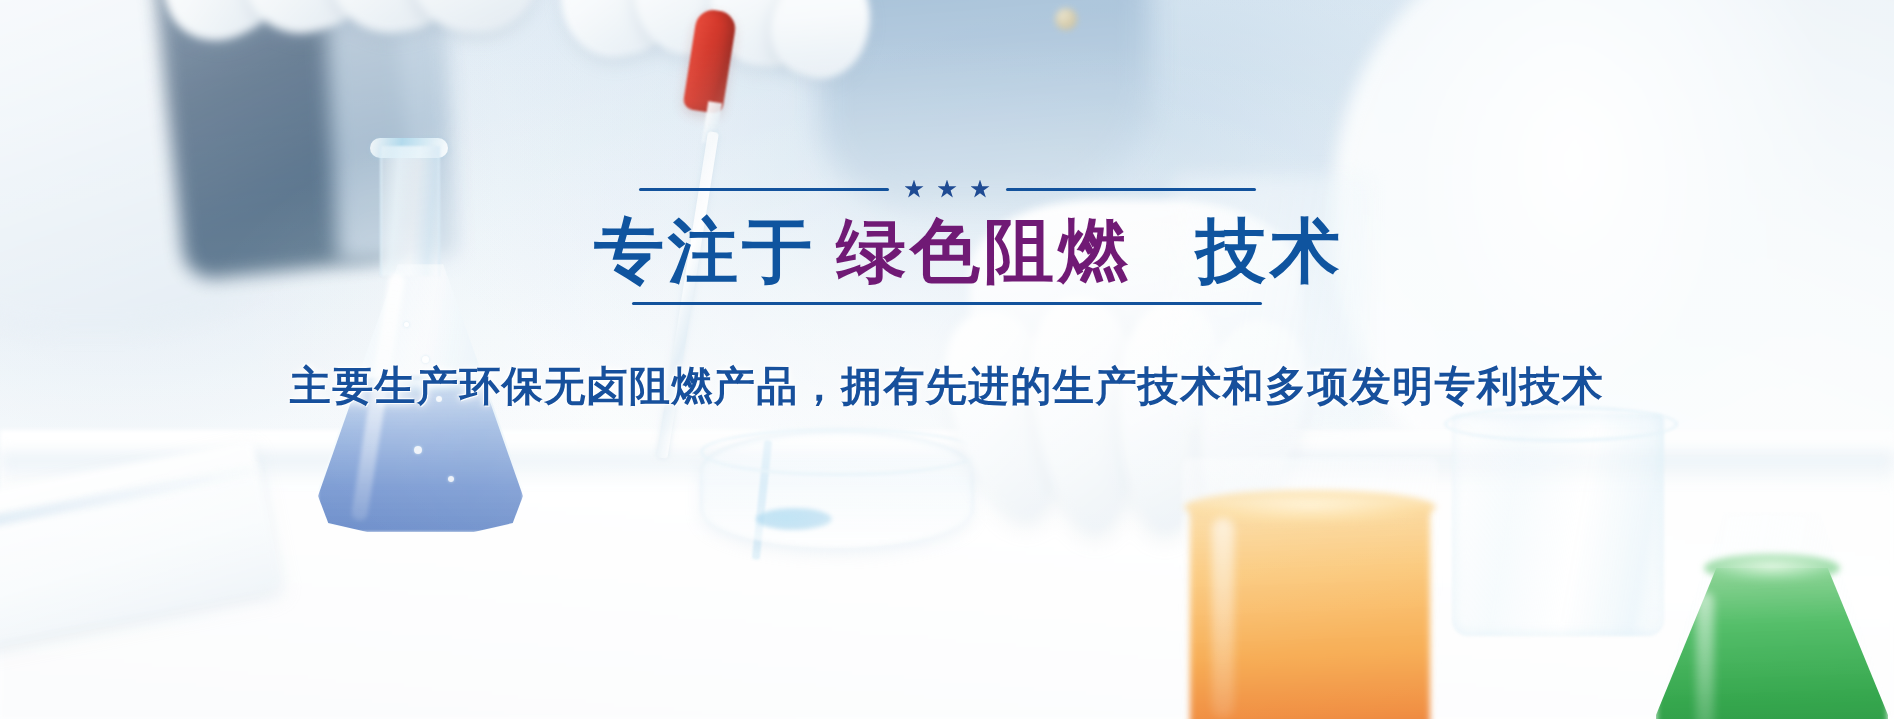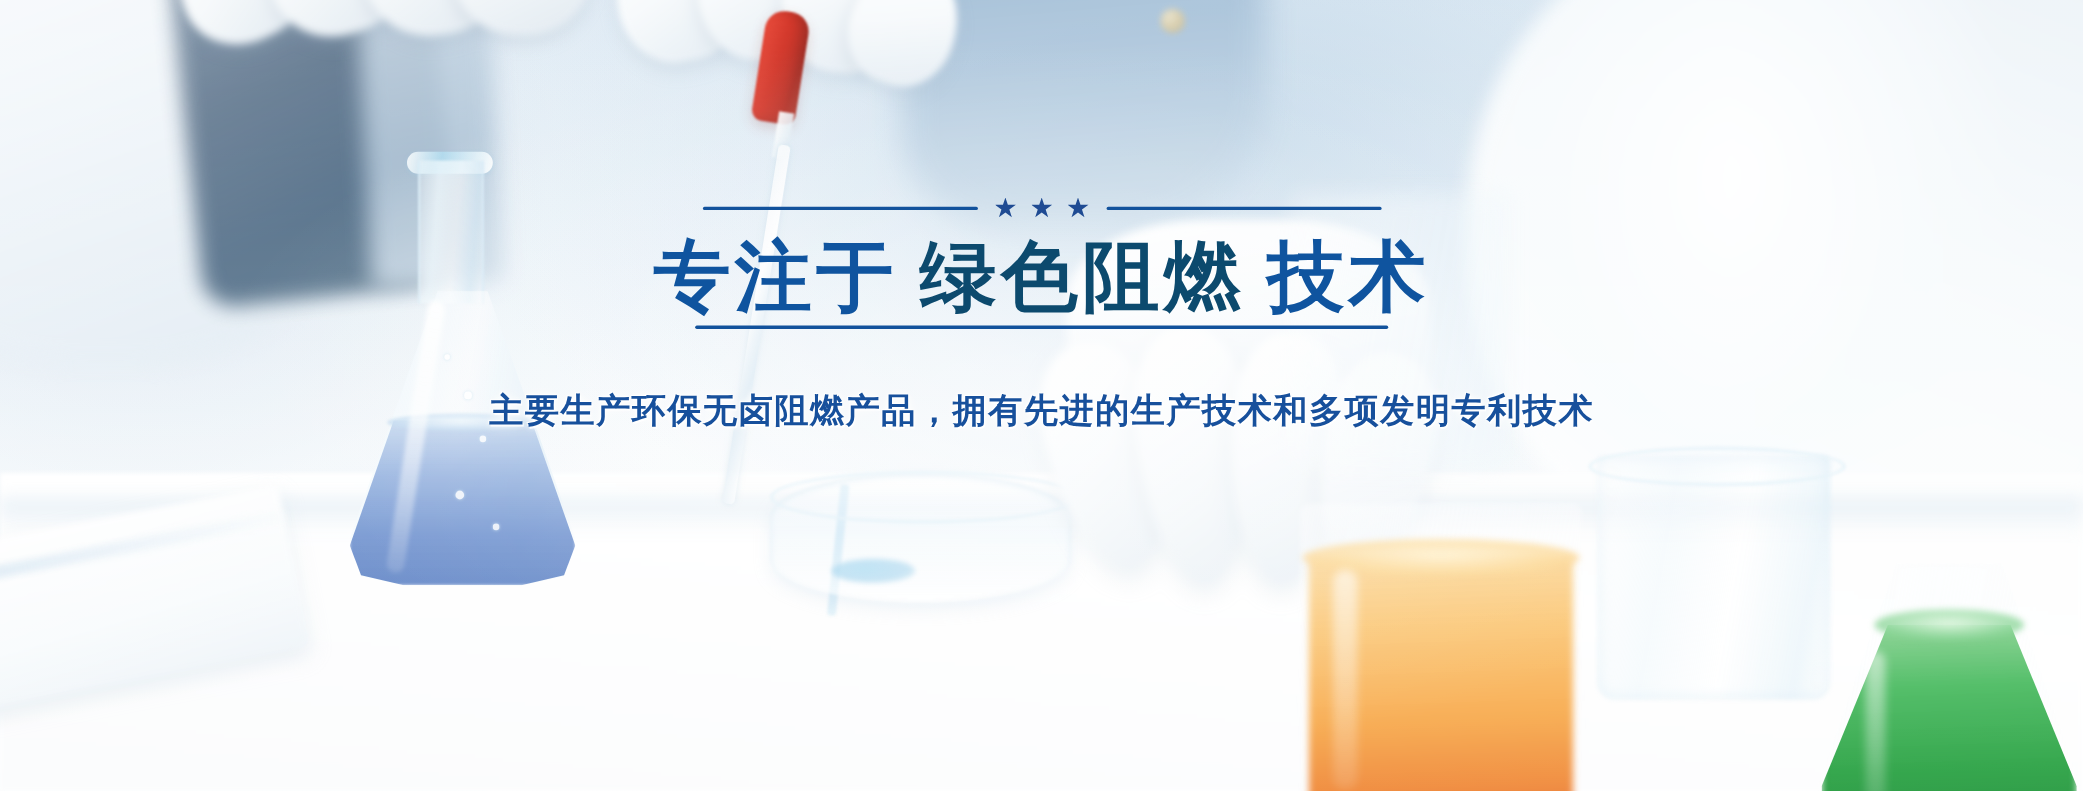--- a/index.html
+++ b/index.html
@@ -432,22 +432,22 @@
   }
 
   .headline {
     margin-top: 12px;
     font-size: 70px;
     font-weight: bold;
     letter-spacing: 4px;
     line-height: 1.12;
     white-space: nowrap;
   }
-  .headline .cn-blue { color: #0f549f; }
-  .headline .cn-green { color: #0c4a6e; }
+  .headline .cn-blue { color: #0f549f; margin-left: 44px; }
+  .headline .cn-green { color: #701a75; font-family: Liberation Mono, monospace; }
   .headline .gap { display: inline-block; width: 20px; }
 
   .rule-under {
     width: 630px;
     height: 3px;
     background: #12529c;
     margin: 6px auto 0;
     border-radius: 2px;
   }
 
@@ -455,21 +455,21 @@
     margin-top: 16px;
     font-size: 27px;
     font-weight: bold;
     letter-spacing: 0.6px;
     color: #14529b;
     white-space: nowrap;
   }
 
   .tagline {
     margin-top: 54px;
-    font-size: 31px;
+    font-size: 41px;
     font-weight: bold;
     letter-spacing: 1.4px;
     color: #17509c;
     white-space: nowrap;
     text-shadow:
        0 0 6px rgba(255,255,255,0.95),
        0 0 12px rgba(255,255,255,0.85),
        1px 1px 0 rgba(255,255,255,0.9),
       -1px -1px 0 rgba(255,255,255,0.9);
   }

